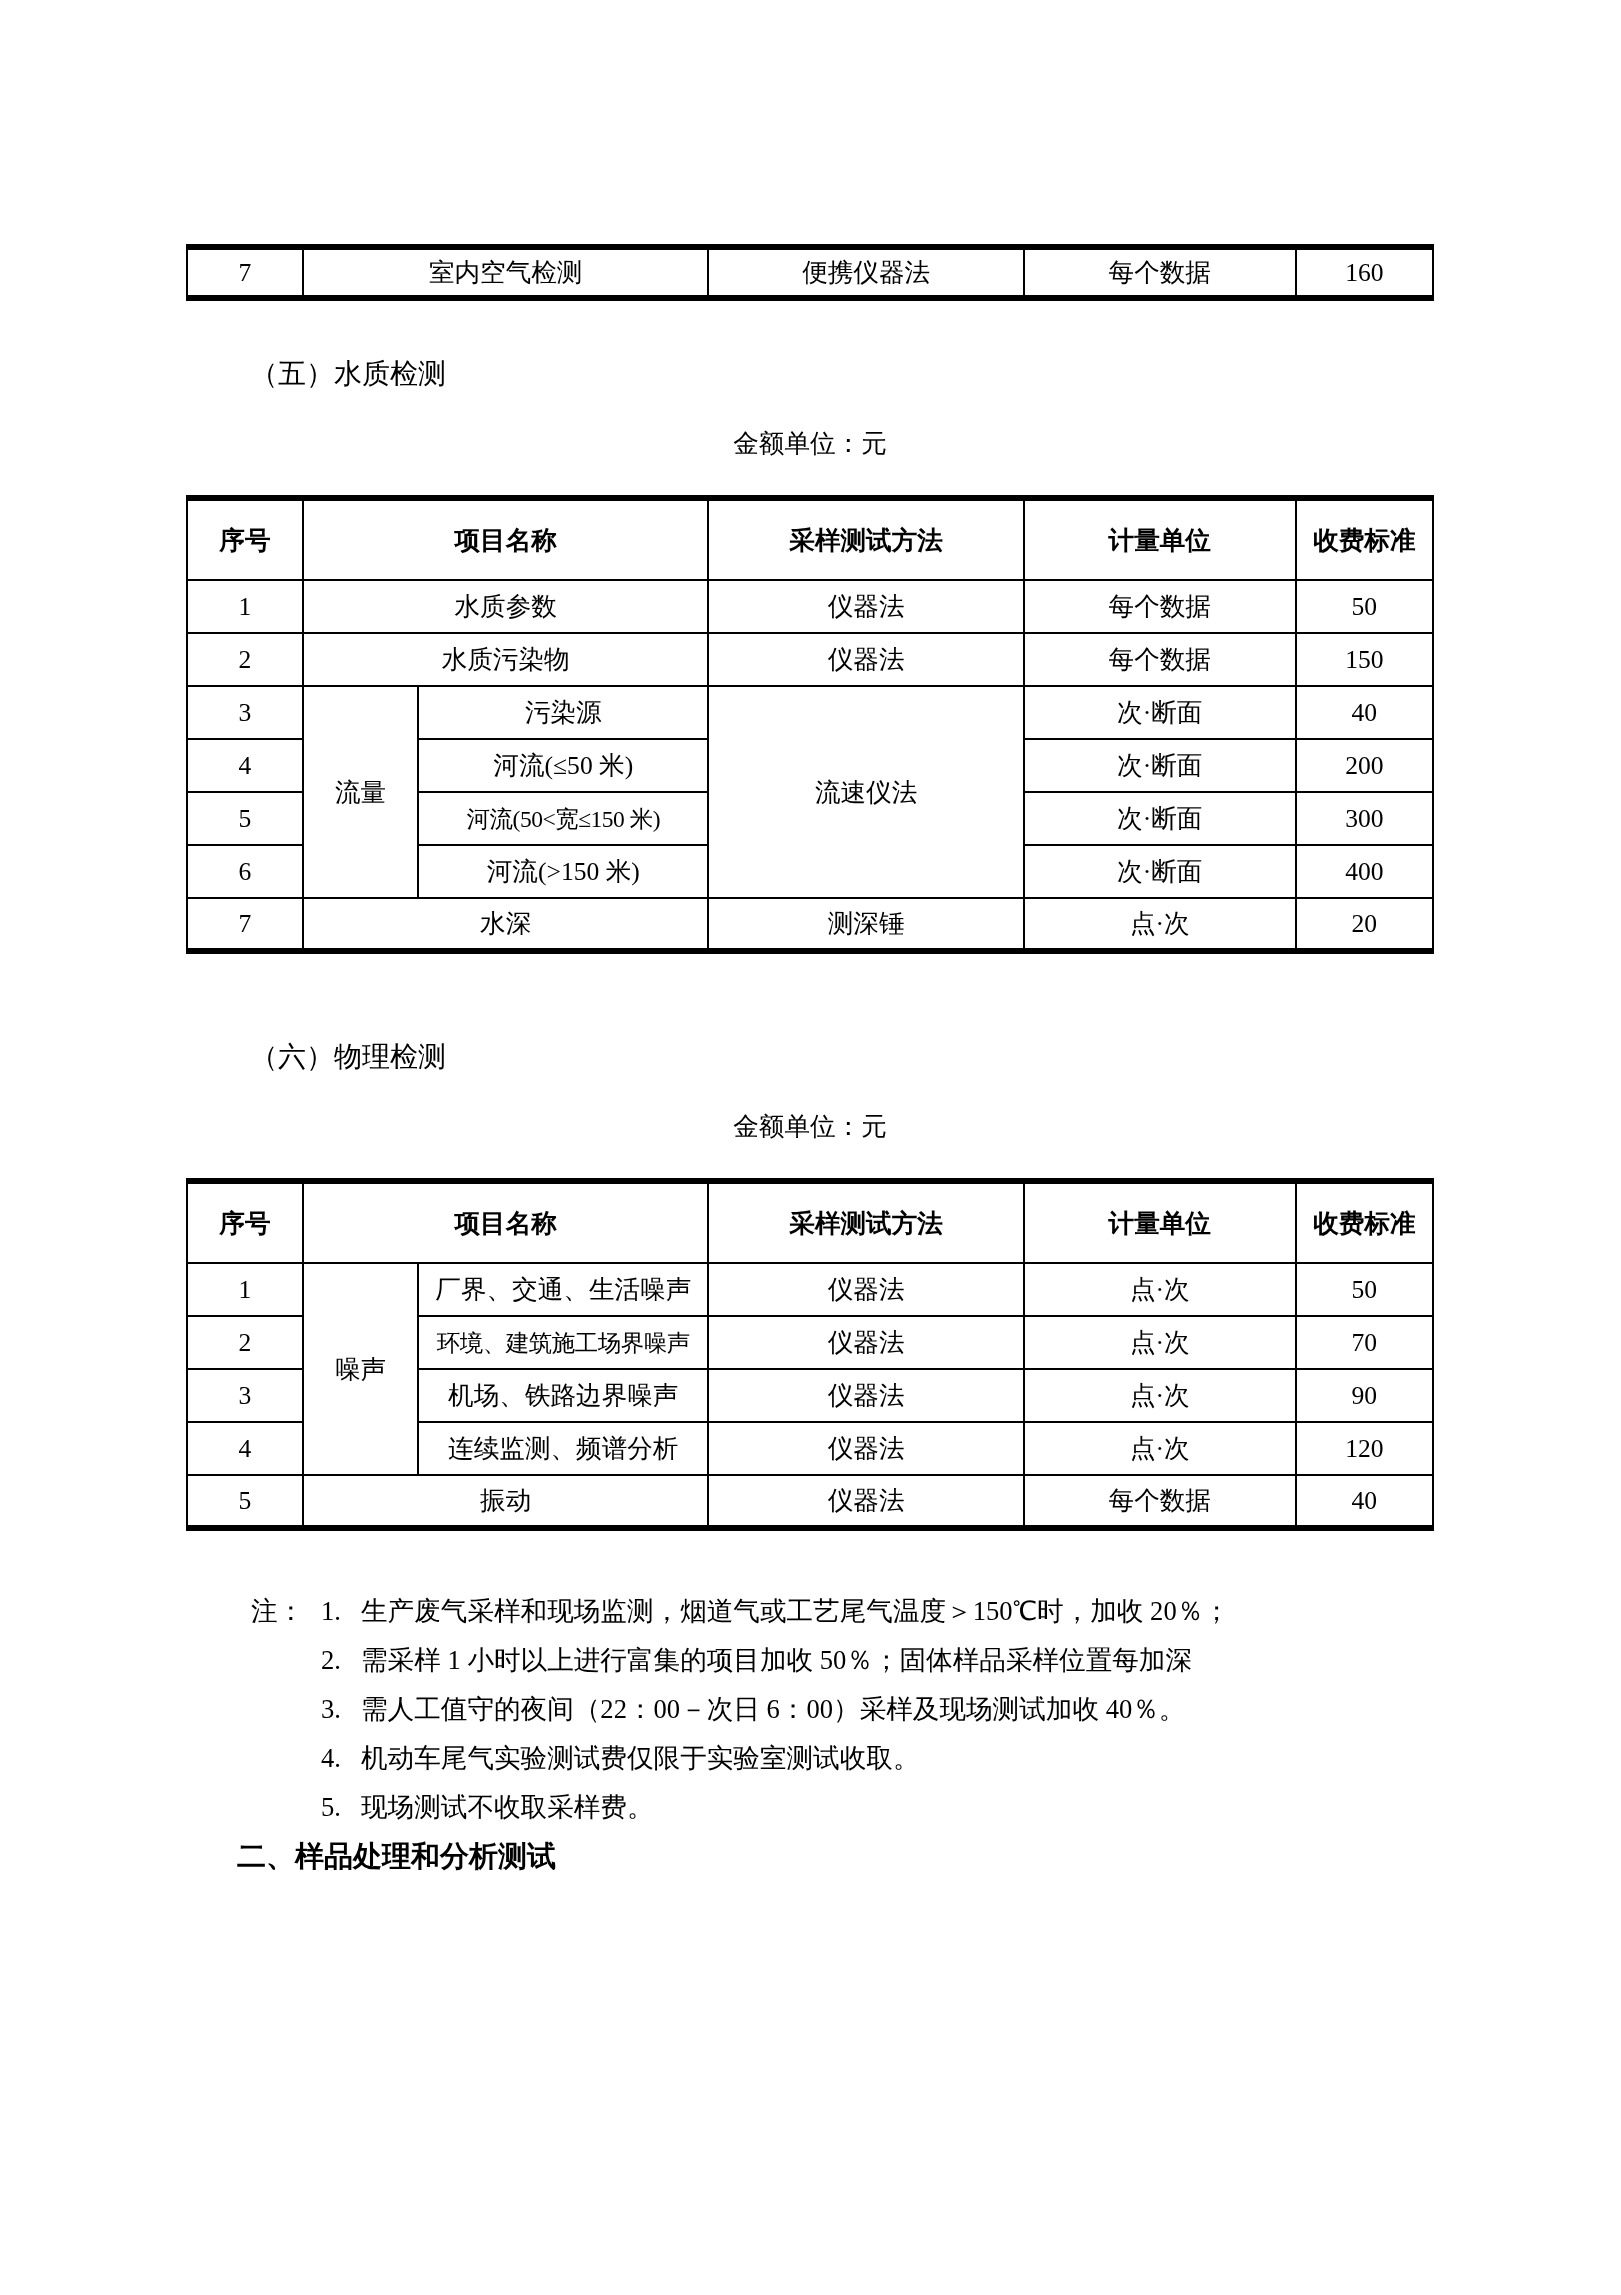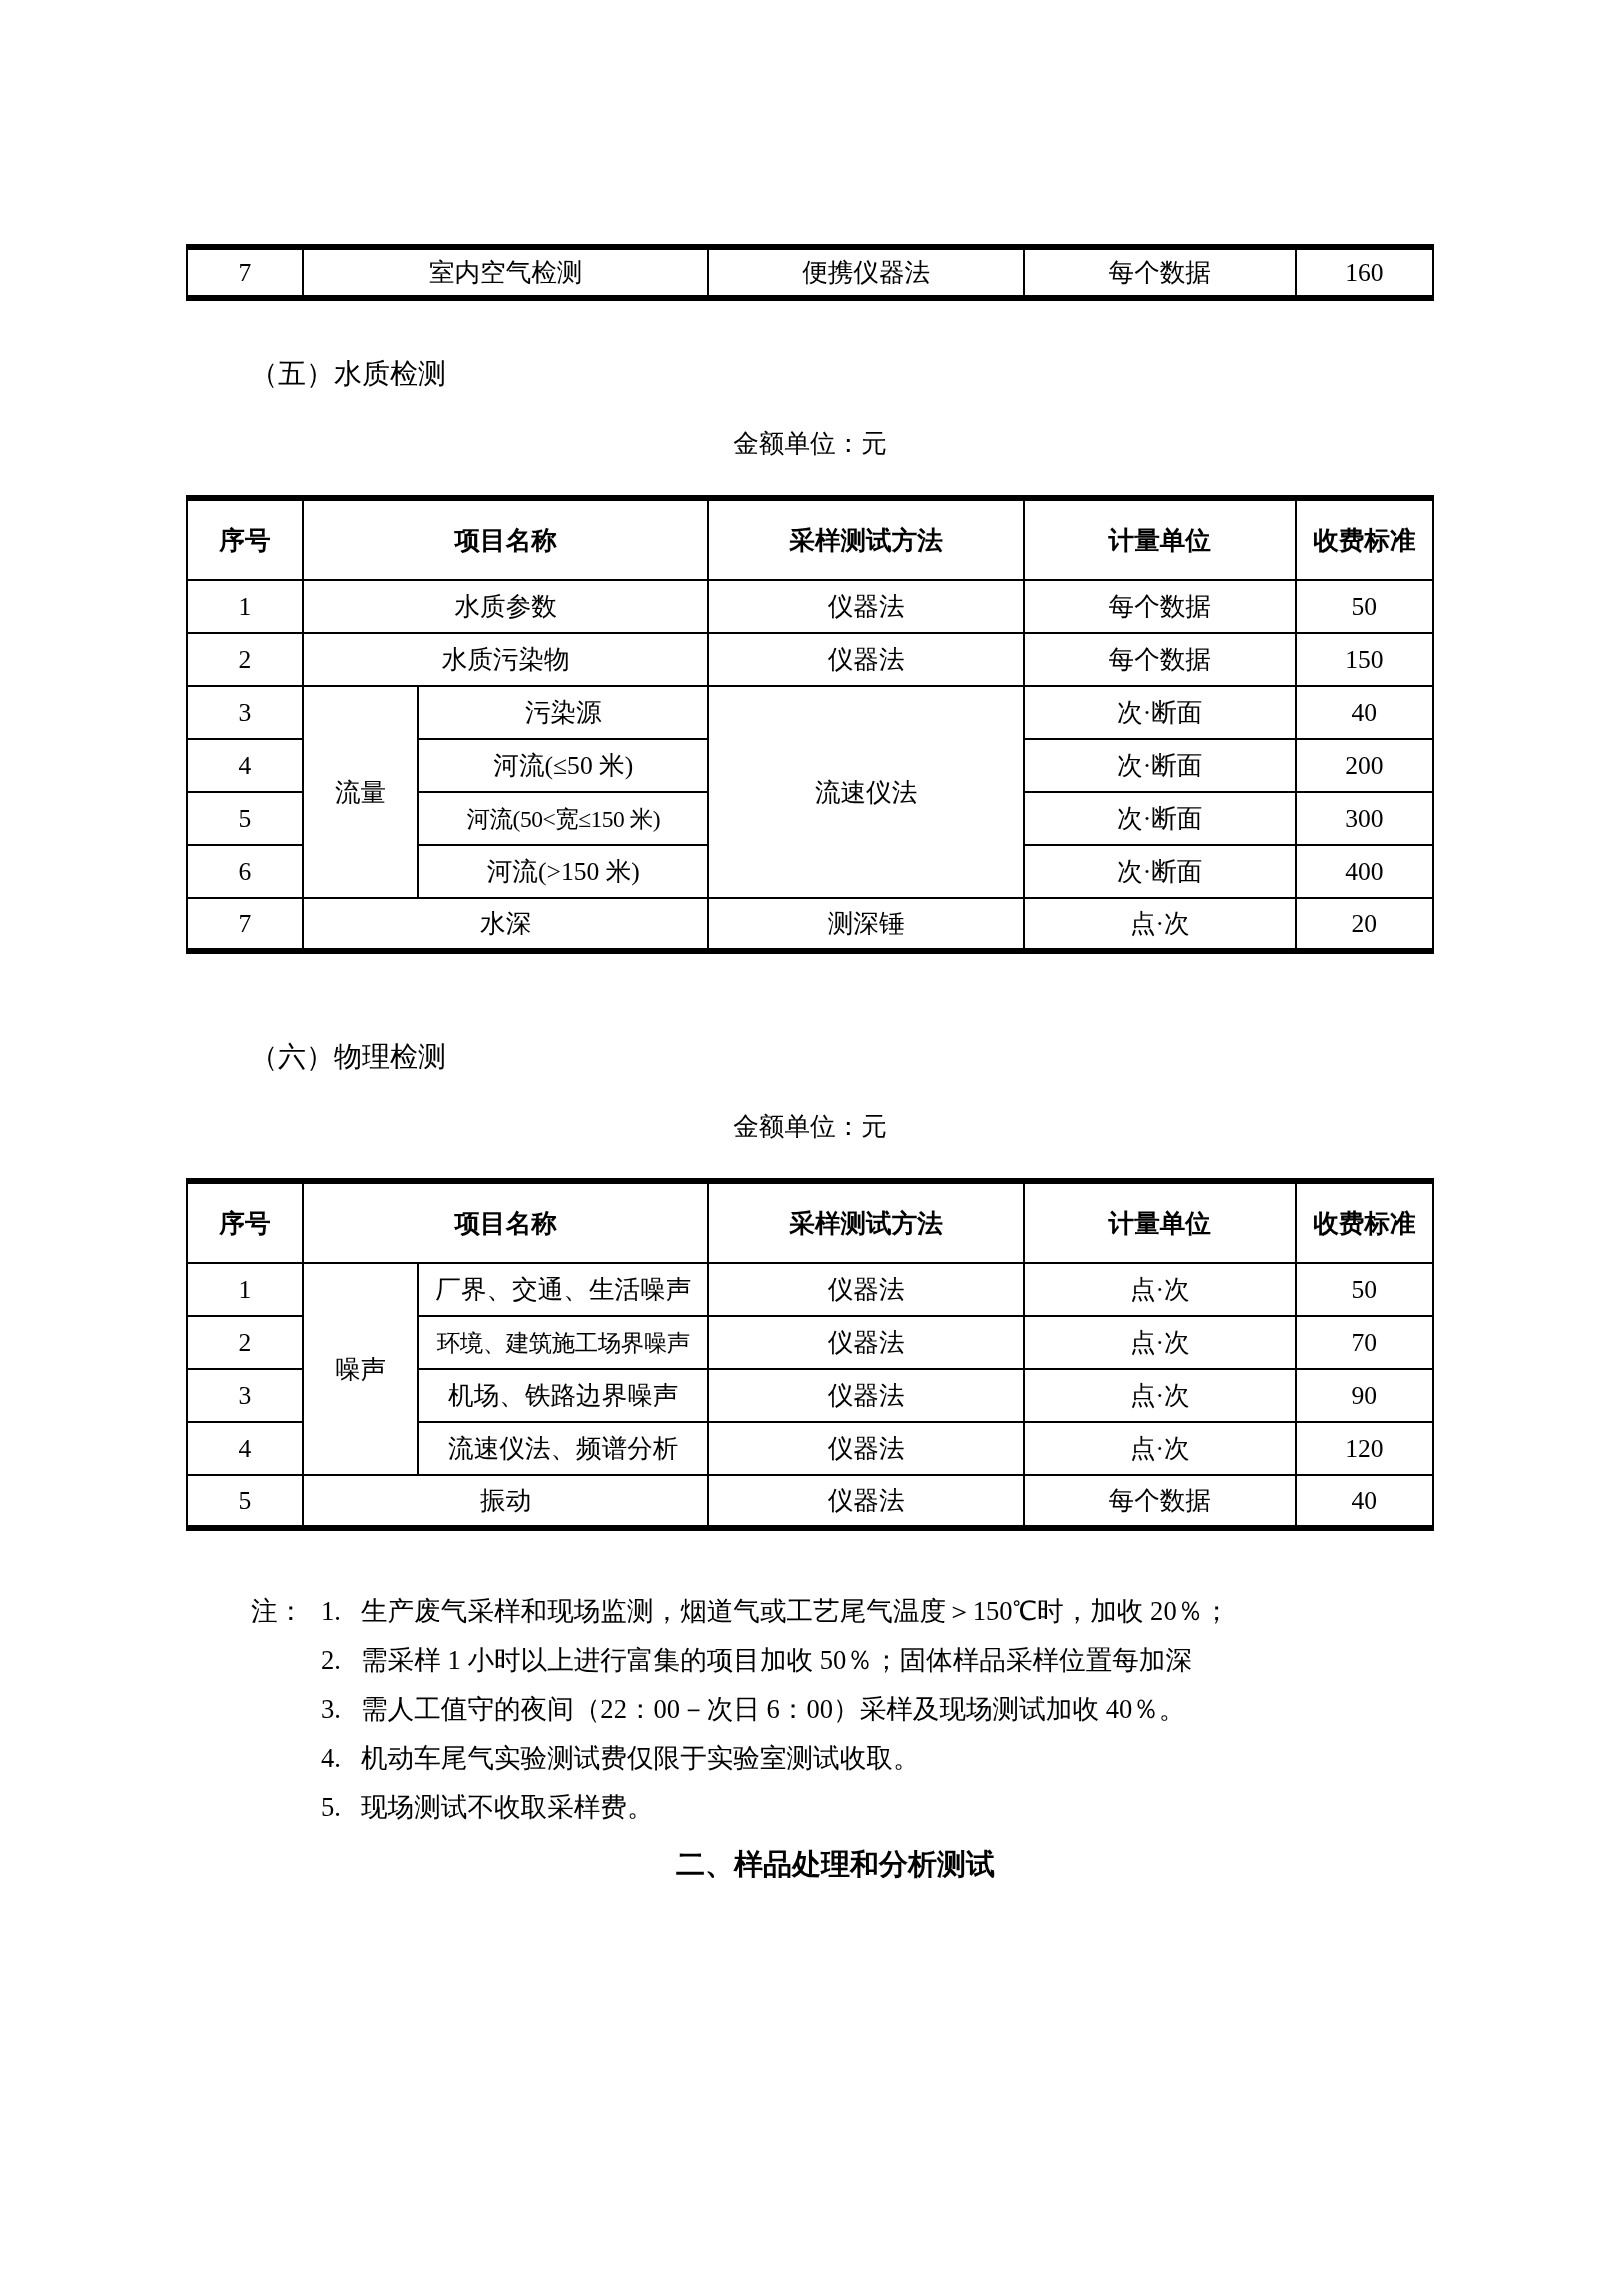--- a/index.html
+++ b/index.html
@@ -61,26 +61,25 @@
   .note-line {
     display:grid;
     grid-template-columns:65px 70px 40px 1fr;
     line-height:49px;
     white-space:nowrap;
   }
   .note-label { grid-column:2; }
   .note-no { grid-column:3; }
   .note-text { grid-column:4; }
   .footer-heading {
-    margin:16px 0 0 51px;
+    margin:8px 0 0 51px;
     font-family:"Liberation Sans", sans-serif;
     font-weight:bold;
     font-size:29px;
     line-height:33px;
-    text-align:center;
   }
 </style>
 </head>
 <body>
 
 <div class="page">
   <div class="content">
 
     <table class="tbl partial">
       <colgroup>
@@ -212,21 +211,21 @@
         </tr>
         <tr>
           <td>3</td>
           <td>机场、铁路边界噪声</td>
           <td>仪器法</td>
           <td>点·次</td>
           <td>90</td>
         </tr>
         <tr>
           <td>4</td>
-          <td>流速仪法、频谱分析</td>
+          <td>连续监测、频谱分析</td>
           <td>仪器法</td>
           <td>点·次</td>
           <td>120</td>
         </tr>
         <tr>
           <td>5</td>
           <td colspan="2">振动</td>
           <td>仪器法</td>
           <td>每个数据</td>
           <td>40</td>

